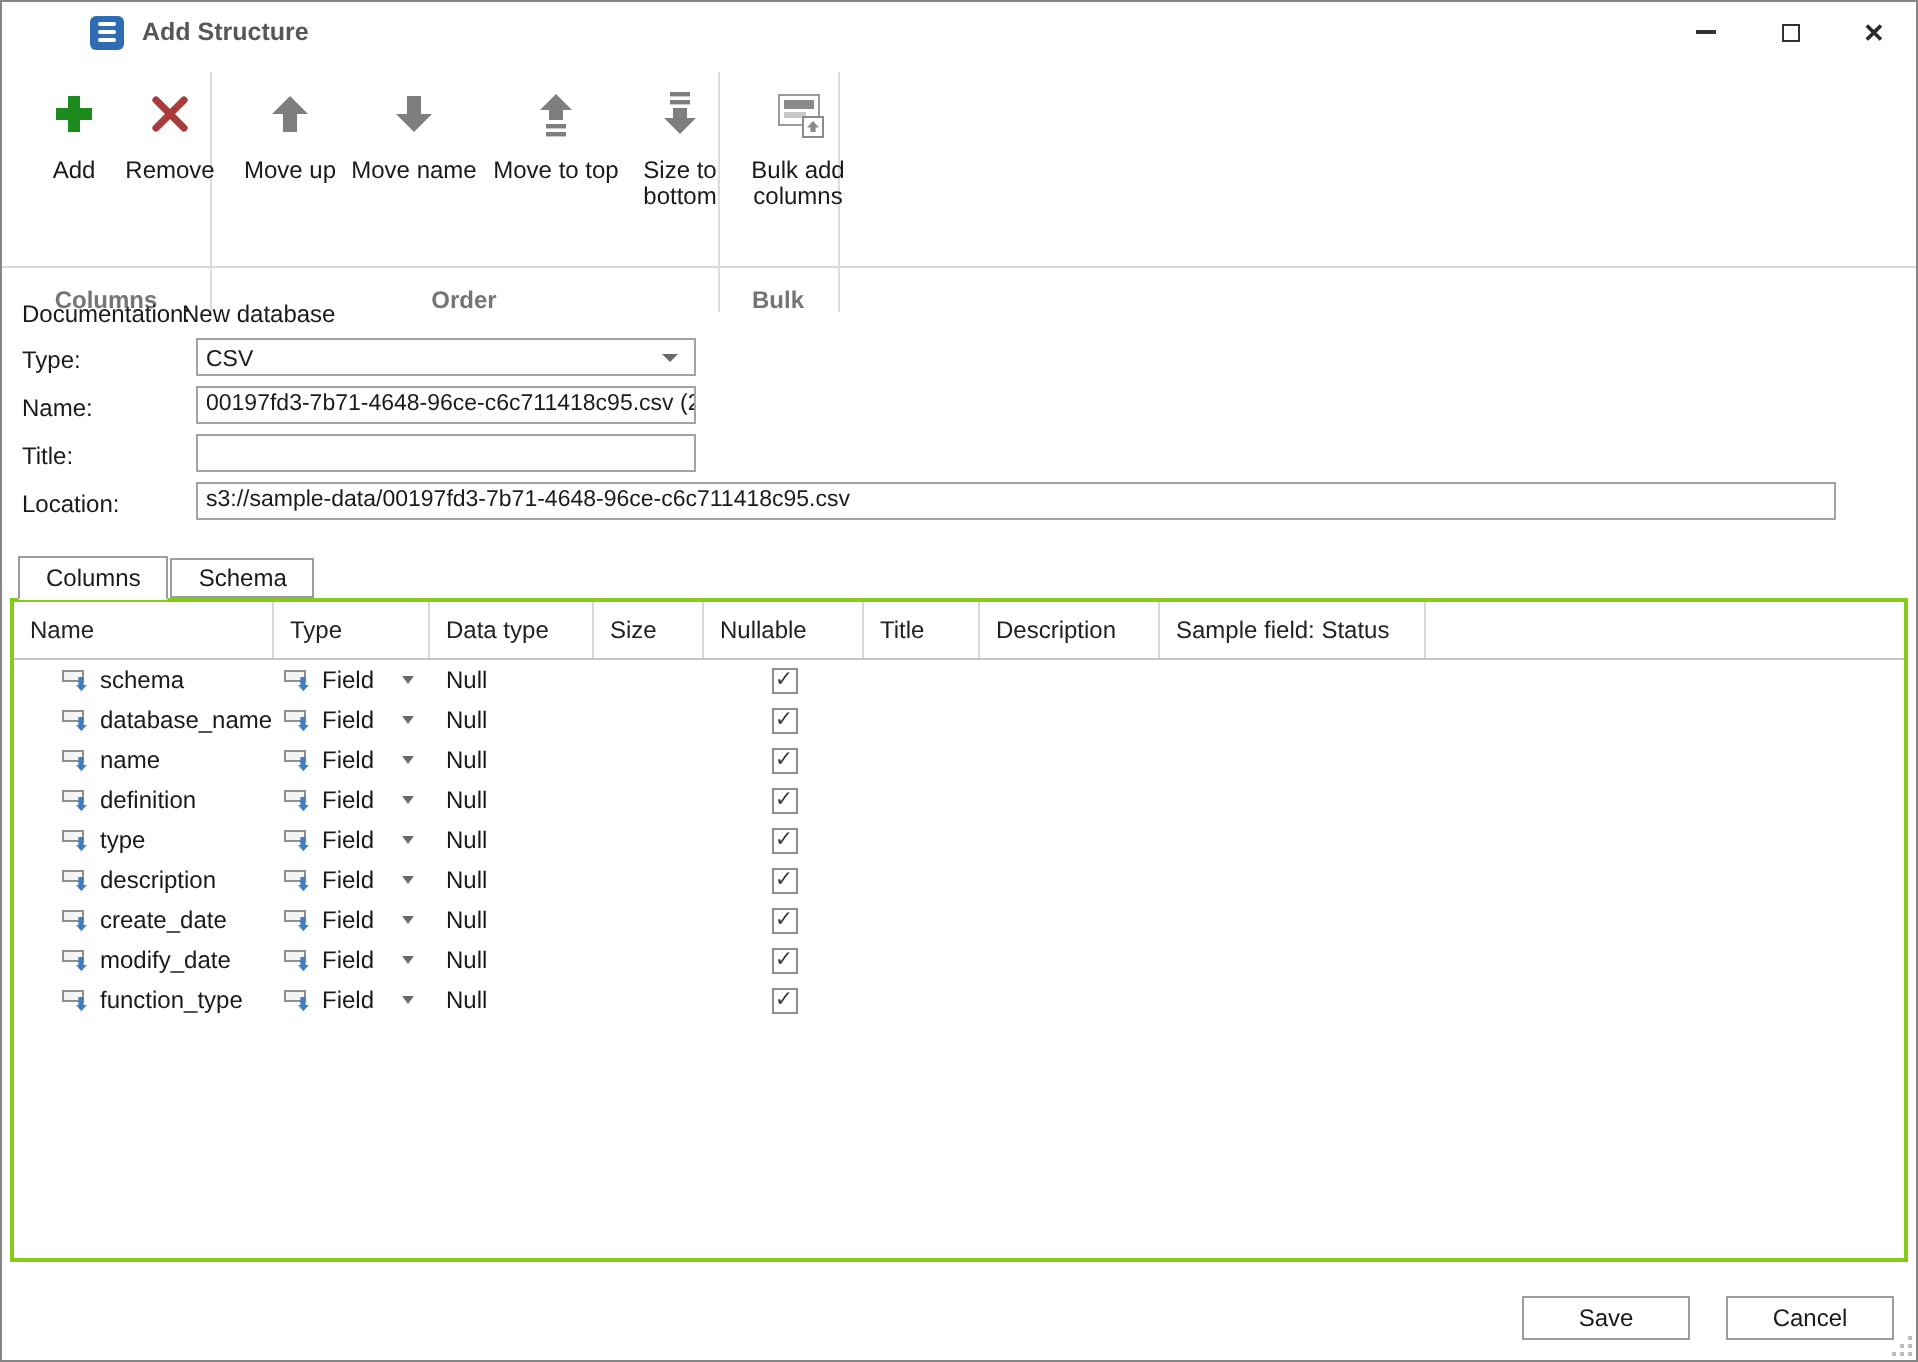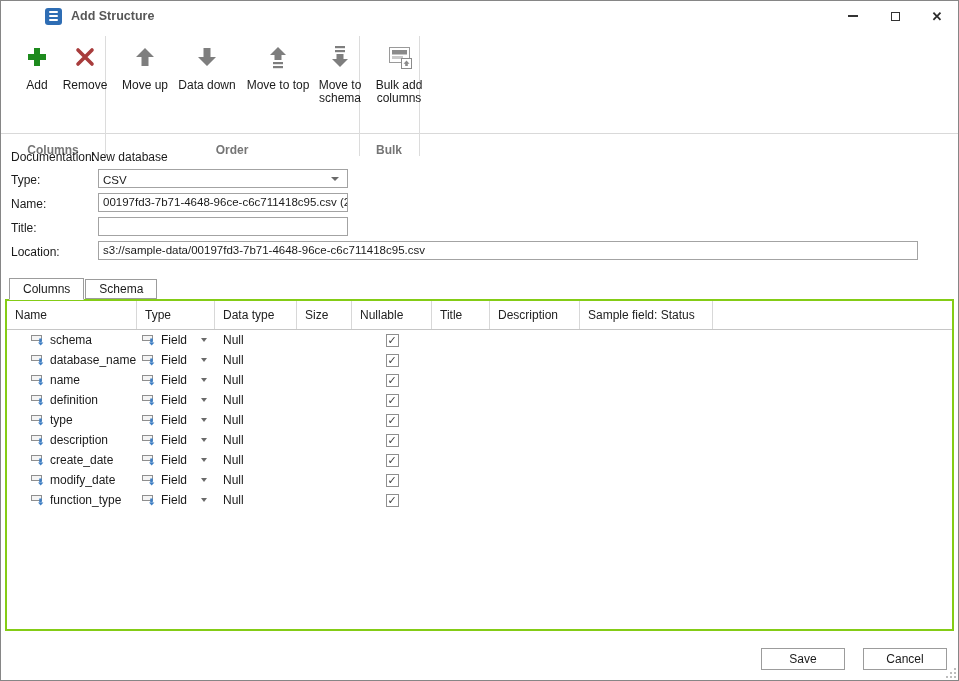--- a/index.html
+++ b/index.html
@@ -129,41 +129,41 @@
           </svg>
       </div>
       <div>Move up</div>
     </div>
     <div class="ribbon-btn" style="left:162px;width:68px">
       <div class="rb-icon">
         <svg width="24" height="24" viewBox="0 0 24 24">
             <path d="M12 21 L3 12 H8.5 V3 H15.5 V12 H21 Z" fill="#7e7e7e"></path>
           </svg>
       </div>
-      <div>Data down</div>
+      <div>Move name</div>
     </div>
     <div class="ribbon-btn" style="left:230px;width:74px">
       <div class="rb-icon">
         <svg width="24" height="24" viewBox="0 0 24 24">
             <path d="M12 2 L20 10 H15.5 V15 H8.5 V10 H4 Z" fill="#7e7e7e"></path>
             <rect x="7" y="17" width="10" height="2.2" fill="#7e7e7e"></rect>
             <rect x="7" y="21" width="10" height="2.2" fill="#7e7e7e"></rect>
           </svg>
       </div>
       <div>Move to top</div>
     </div>
     <div class="ribbon-btn" style="left:302px;width:54px">
       <div class="rb-icon">
         <svg width="24" height="24" viewBox="0 0 24 24">
             <rect x="7" y="1" width="10" height="2.2" fill="#7e7e7e"></rect>
             <rect x="7" y="5" width="10" height="2.2" fill="#7e7e7e"></rect>
             <path d="M12 22 L4 14 H8.5 V9 H15.5 V14 H20 Z" fill="#7e7e7e"></path>
           </svg>
       </div>
-      <div>Move to schema</div>
+      <div>Size to bottom</div>
     </div>
 
     <div class="ribbon-btn" style="left:360px;width:56px">
       <div class="rb-icon">
         <svg width="27" height="27" viewBox="0 0 27 27">
           <rect x="3.5" y="3.5" width="20" height="15" fill="#fff" stroke="#9a9a9a"></rect>
           <rect x="6" y="6" width="15" height="4.5" fill="#8b8b8b"></rect>
           <rect x="6" y="12" width="11" height="3" fill="#c9c9c9"></rect>
           <rect x="15.5" y="14.5" width="10" height="10" fill="#fff" stroke="#8b8b8b"></rect>
           <path d="M20.5 16.5 L23.5 19.8 H21.8 V22 H19.2 V19.8 H17.5 Z" fill="#8b8b8b"></path>

